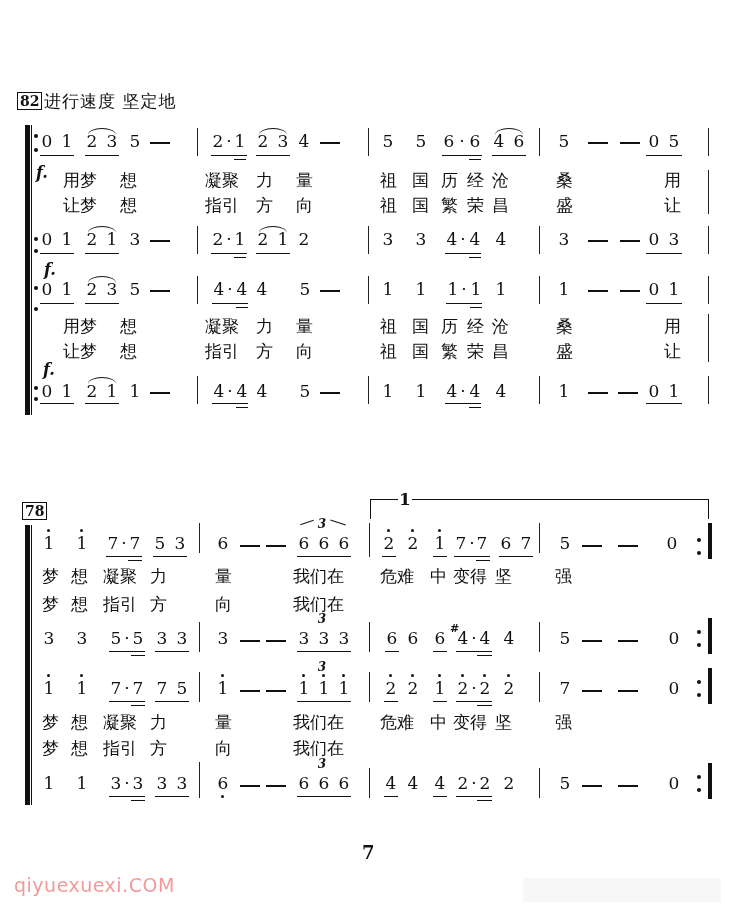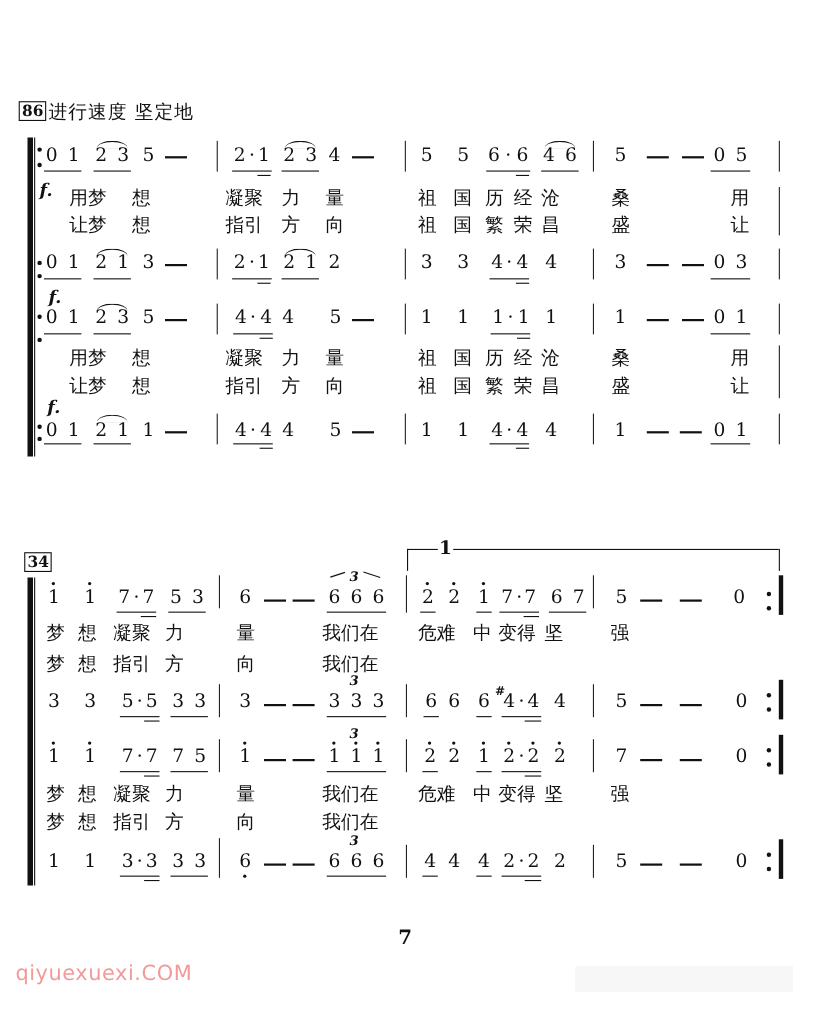--- a/index.html
+++ b/index.html
@@ -25,21 +25,21 @@
   .volta-line { position:absolute; height:1px; background:#111; }
   .volta-v { position:absolute; width:1px; background:#111; }
   .pagenum { position:absolute; font-size:18px; font-weight:bold; }
   .watermark { position:absolute; font-family:"DejaVu Sans", sans-serif; font-size:19px; color:#f29a9a; letter-spacing:0.5px; }
   .wm-box { position:absolute; background:#f7f7f7; }
 </style>
 </head>
 <body>
 
 <div>
-  <div class="rehearsal" style="left:17px; top:92px;">86</div>
+  <div class="rehearsal" style="left:17px; top:92px;">82</div>
   <div class="tempo" style="left:44px; top:90px;">进行速度  坚定地</div>
 
   <div class="brace-thick" style="left:25px; top:125px; height:290px;"></div>
   <div class="brace-thin" style="left:31px; top:125px; height:290px;"></div>
 
   <div class="barline" style="left:197px; top:128px; height:28px;"></div>
   <div class="barline" style="left:368px; top:128px; height:28px;"></div>
   <div class="barline" style="left:539px; top:128px; height:28px;"></div>
   <div class="barline" style="left:708px; top:128px; height:28px;"></div>
   <div class="barline" style="left:708px; top:170px; height:44px;"></div>
@@ -284,21 +284,21 @@
     <span class="note" style="left:557px; top:381px;">1</span>
     <div class="dash" style="left:588px; top:392px;"></div>
     <div class="dash" style="left:618px; top:392px;"></div>
     <span class="note" style="left:647px; top:381px;">0</span>
     <span class="note" style="left:667px; top:381px;">1</span>
     <div class="ul" style="left:646px; top:403px; width:36px;"></div>
   </div>
 </div>
 
 <div>
-  <div class="rehearsal" style="left:22px; top:502px;">34</div>
+  <div class="rehearsal" style="left:22px; top:502px;">78</div>
 
   <div class="volta-line" style="left:370px; top:499px; width:338px;"></div>
   <div class="volta-v" style="left:370px; top:499px; height:20px;"></div>
   <div class="volta-v" style="left:708px; top:499px; height:20px;"></div>
   <div class="abs" style="left:398px; top:489px; font-size:17px; font-weight:bold; background:#fff; padding:0 1px;">1</div>
 
   <div class="brace-thick" style="left:25px; top:525px; height:280px;"></div>
   <div class="brace-thin" style="left:31px; top:525px; height:280px;"></div>
 
   <div class="barline" style="left:199px; top:523px; height:30px;"></div>

